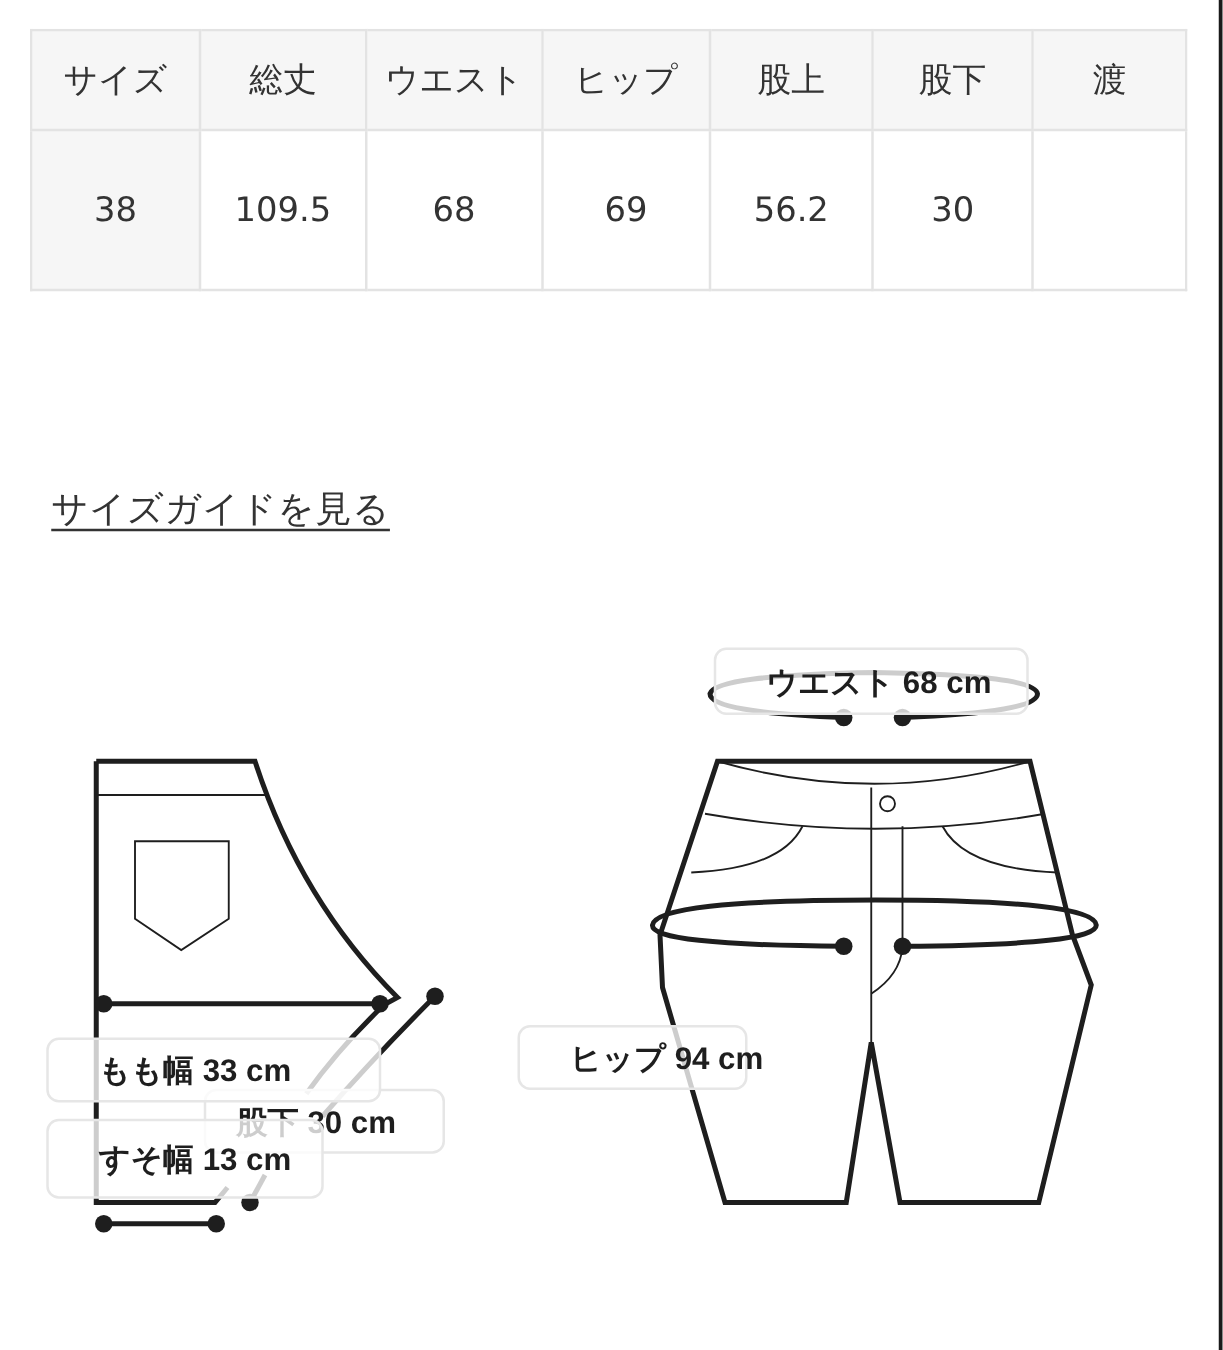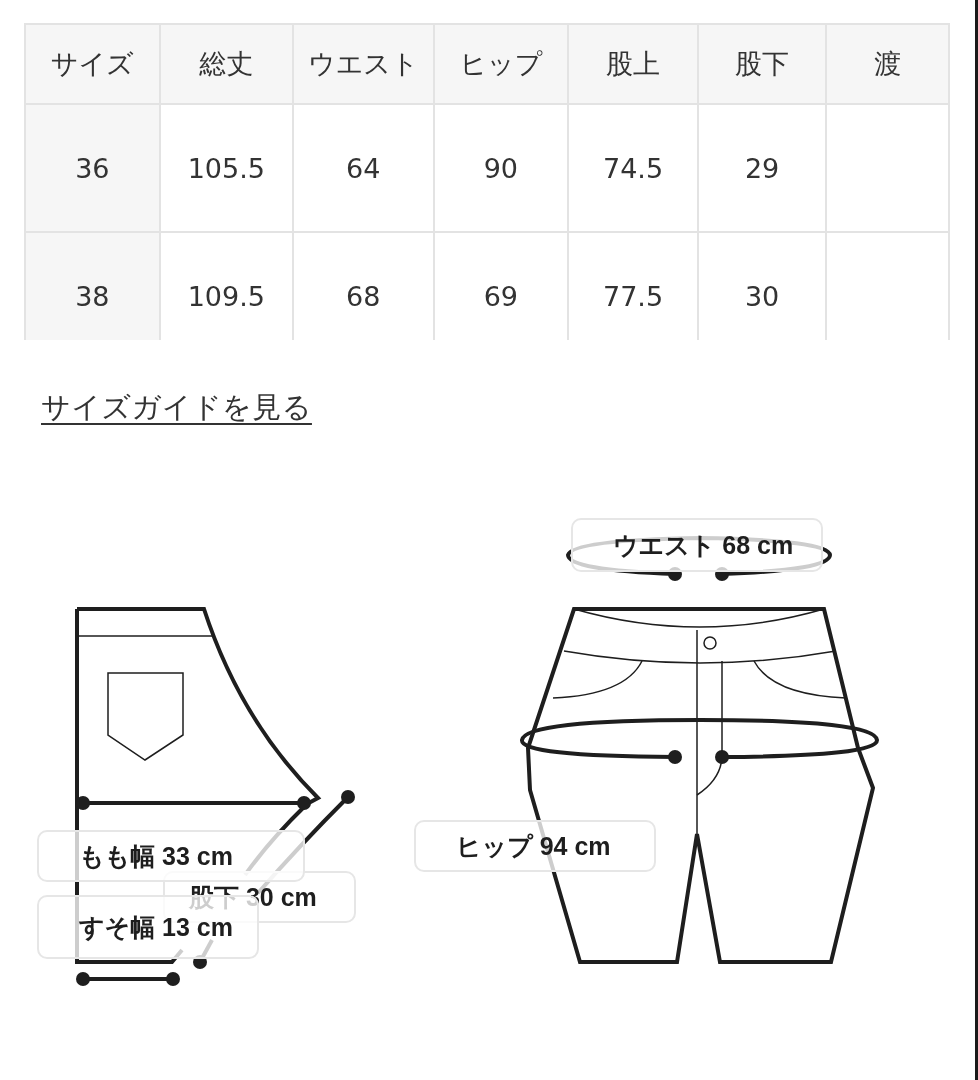--- a/index.html
+++ b/index.html
@@ -52,34 +52,25 @@
         <th>総丈</th>
         <th>ウエスト</th>
         <th>ヒップ</th>
         <th>股上</th>
         <th>股下</th>
         <th>渡</th>
       </tr>
     </thead>
     <tbody>
       <tr>
-        <td class="first">36</td>
-        <td>105.5</td>
-        <td>64</td>
-        <td>90</td>
-        <td>74.5</td>
-        <td>29</td>
-        <td></td>
-      </tr>
-      <tr>
         <td class="first">38</td>
         <td>109.5</td>
         <td>68</td>
         <td>69</td>
-        <td>77.5</td>
+        <td>56.2</td>
         <td>30</td>
         <td></td>
       </tr>
     </tbody>
   </table>
 </div>
 
 <a class="guide-link">サイズガイドを見る</a>
 
 <svg class="diag" width="975" height="520" viewBox="0 480 975 520">
@@ -125,16 +116,16 @@
     <circle cx="83" cy="979" r="7"></circle>
       <circle cx="173" cy="979" r="7"></circle>
     <circle cx="675" cy="757" r="7"></circle>
       <circle cx="722" cy="757" r="7"></circle>
     <circle cx="675" cy="574" r="7"></circle>
       <circle cx="722" cy="574" r="7"></circle>
   </g>
 </svg>
 
 <div class="tag" style="left:571px; top:518px; width:252px; height:54px;">ウエスト 68 cm</div>
-<div class="tag" style="left:414px; top:820px; width:242px; height:52px;">ヒップ 94 cm</div>
+<div class="tag" style="left:414px; top:820px; width:184px; height:52px;">ヒップ 94 cm</div>
 <div class="tag" style="left:163px; top:871px; width:193px; height:52px; padding-left:24px;">股下 30 cm</div>
 <div class="tag" style="left:37px; top:830px; width:268px; height:52px;">もも幅 33 cm</div>
 <div class="tag" style="left:37px; top:895px; width:222px; height:64px;">すそ幅 13 cm</div>
 
 </body></html>

